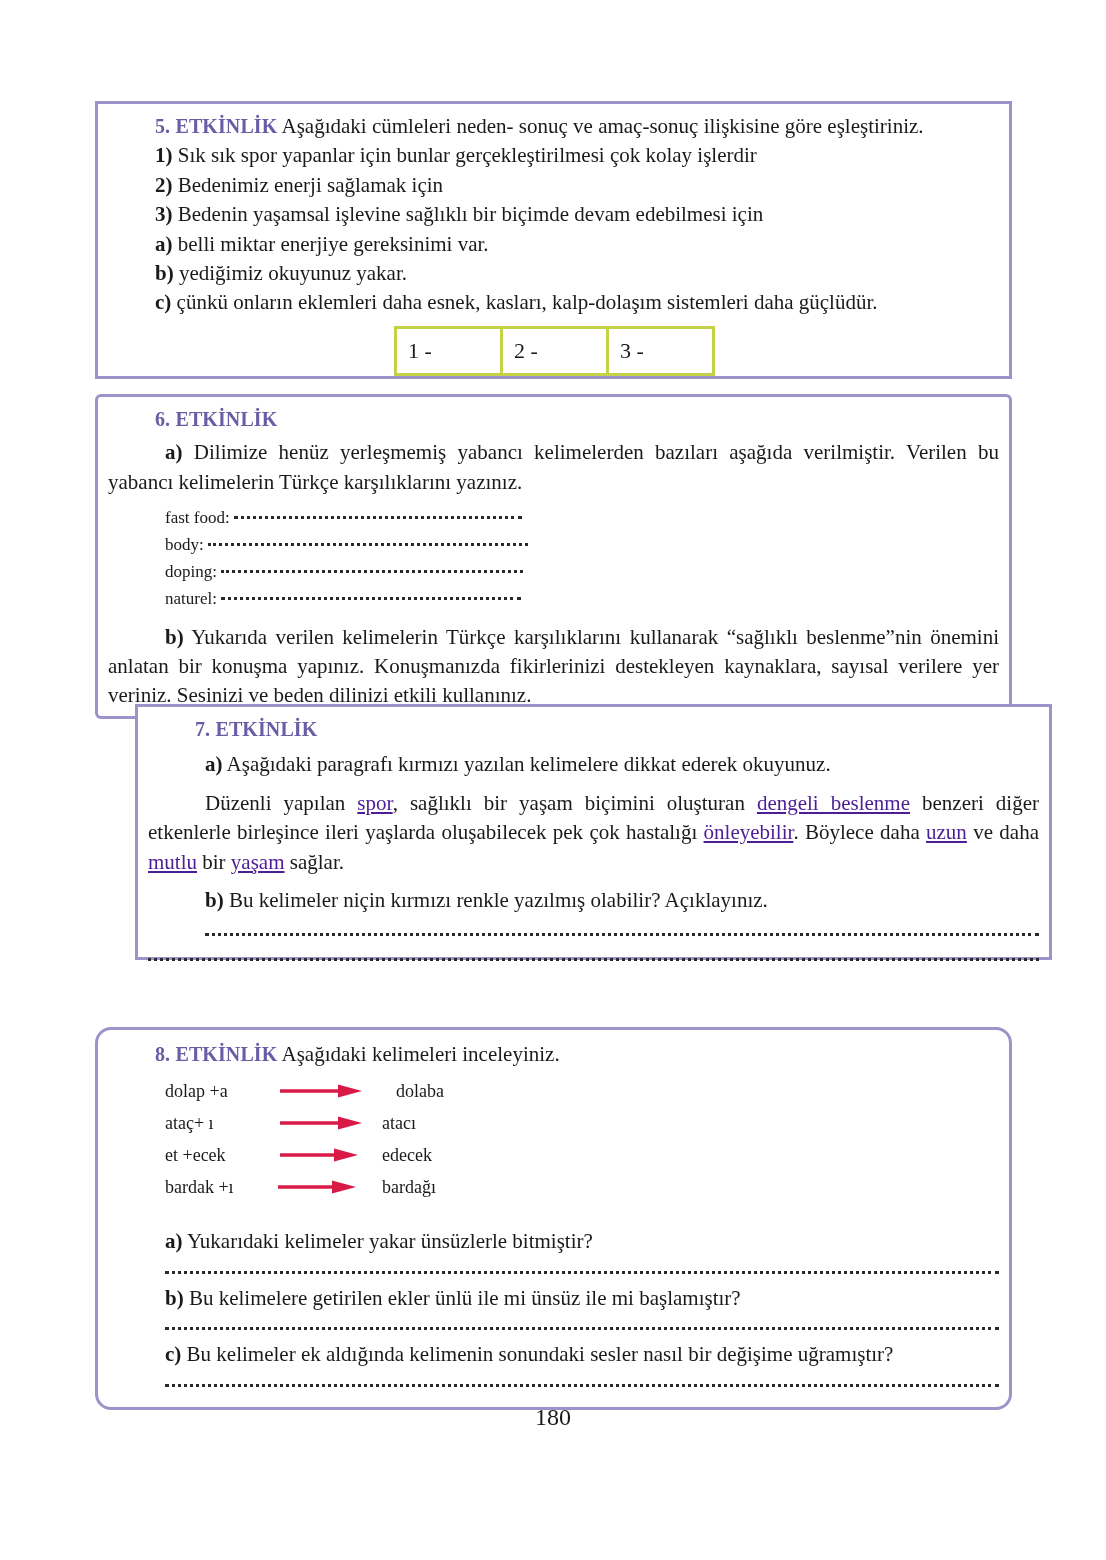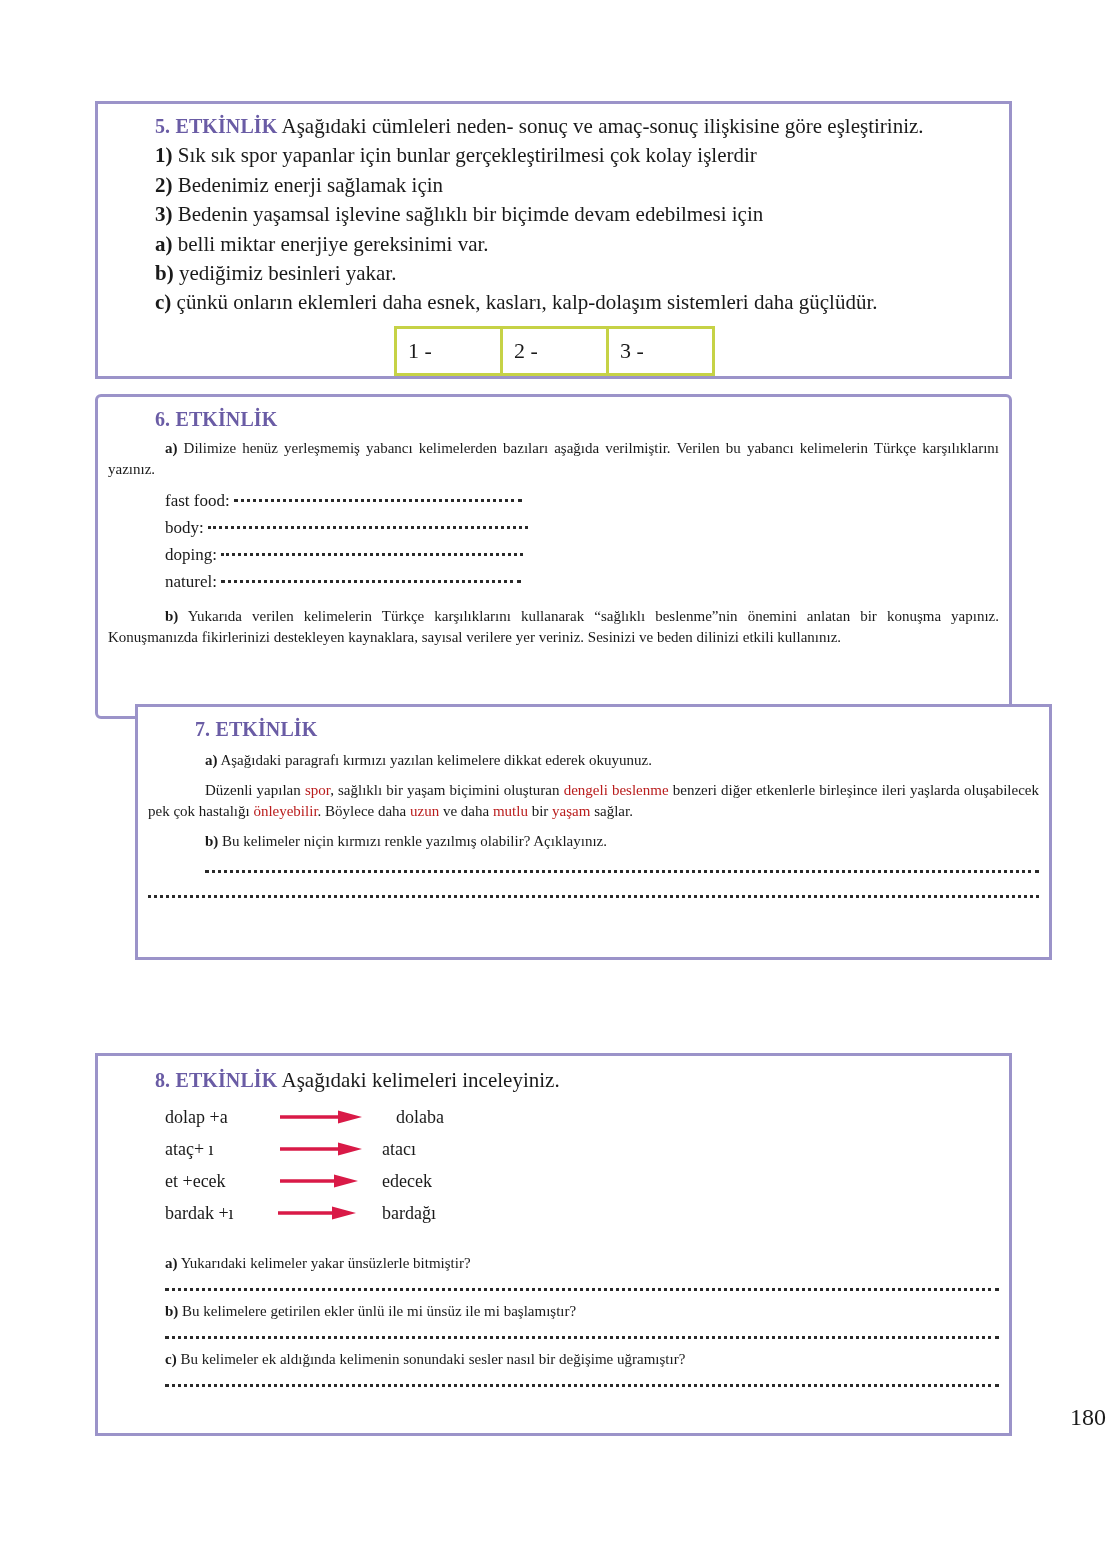--- a/index.html
+++ b/index.html
@@ -43,32 +43,32 @@
     letter-spacing: 0.1px;
   }
 
   
   .line {
     font-size: 21px;
     line-height: 1.40;
     color: #1a1a1a;
   }
   .para {
-    font-size: 15px;
+    font-size: 21px;
     line-height: 1.40;
     text-align: justify;
     color: #1a1a1a;
     margin: 0;
   }
   .para-ind {
     text-indent: 57px;
   }
   b.lbl { font-weight: bold; }
 
-  .red { color: #b91c1c; }
+  .red { color: #4c1d95; text-decoration: underline; }
 
   
   .dotfill {
     display: inline-block;
     border-bottom: 3px dotted #2a2a2a;
     height: 0;
     vertical-align: 4px;
   }
   .dotrow {
     font-size: 17px;
@@ -120,21 +120,21 @@
   }
   .deriv-arrow svg { display: block; }
   .deriv-dst { padding-left: 8px; }
   .deriv-dst.gap { padding-left: 22px; }
 
   
   .pageno {
     position: absolute;
     left: 0;
     width: 1106px;
-    text-align: right;
+    text-align: center;
     font-size: 24px;
     color: #1a1a1a;
   }
 </style>
 </head>
 <body>
 
 <div class="page">
 
   <div class="act-box" style="top:101px; height:278px;">
@@ -156,21 +156,21 @@
       <div class="line" style="padding-left:43px;">
         <b class="lbl">3)</b>
         <span>Bedenin yaşamsal işlevine sağlıklı bir biçimde devam edebilmesi için</span>
       </div>
       <div class="line" style="padding-left:43px;">
         <b class="lbl">a)</b>
         <span>belli miktar enerjiye gereksinimi var.</span>
       </div>
       <div class="line" style="padding-left:43px;">
         <b class="lbl">b)</b>
-        <span>yediğimiz besinleri yakar.</span>
+        <span>yediğimiz okuyunuz yakar.</span>
       </div>
       <div class="line" style="padding-left:43px;">
         <b class="lbl">c)</b>
         <span>çünkü onların eklemleri daha esnek, kasları, kalp-dolaşım sistemleri daha güçlüdür.</span>
       </div>
 
       <table class="match-table">
         <tbody>
             <tr>
           <td>1 -</td>
@@ -237,21 +237,21 @@
       <p class="para para-ind" style="margin-top:9px;">
         <b class="lbl">b)</b>
         <span>Bu kelimeler niçin kırmızı renkle yazılmış olabilir? Açıklayınız.</span>
       </p>
 
       <div class="answer-line" style="margin-left:57px; margin-top:18px;"></div>
       <div class="answer-line" style="margin-left:0px; margin-top:22px;"></div>
     </div>
   </div>
 
-  <div class="act-box" style="top:1053px; height:383px;">
+  <div class="act-box" style="top:1027px; height:383px;border-radius:16px;">
     <div class="act-inner" style="padding:10px 10px 6px 10px;">
       <div class="line" style="padding-left:47px;">
         <span class="etk-head">8.</span>
         <span class="etk-head etk-word">ETKİNLİK</span>
         <span>Aşağıdaki kelimeleri inceleyiniz.</span>
       </div>
 
       <div class="deriv" style="margin-top:6px;">
 
         <div class="deriv-row">

